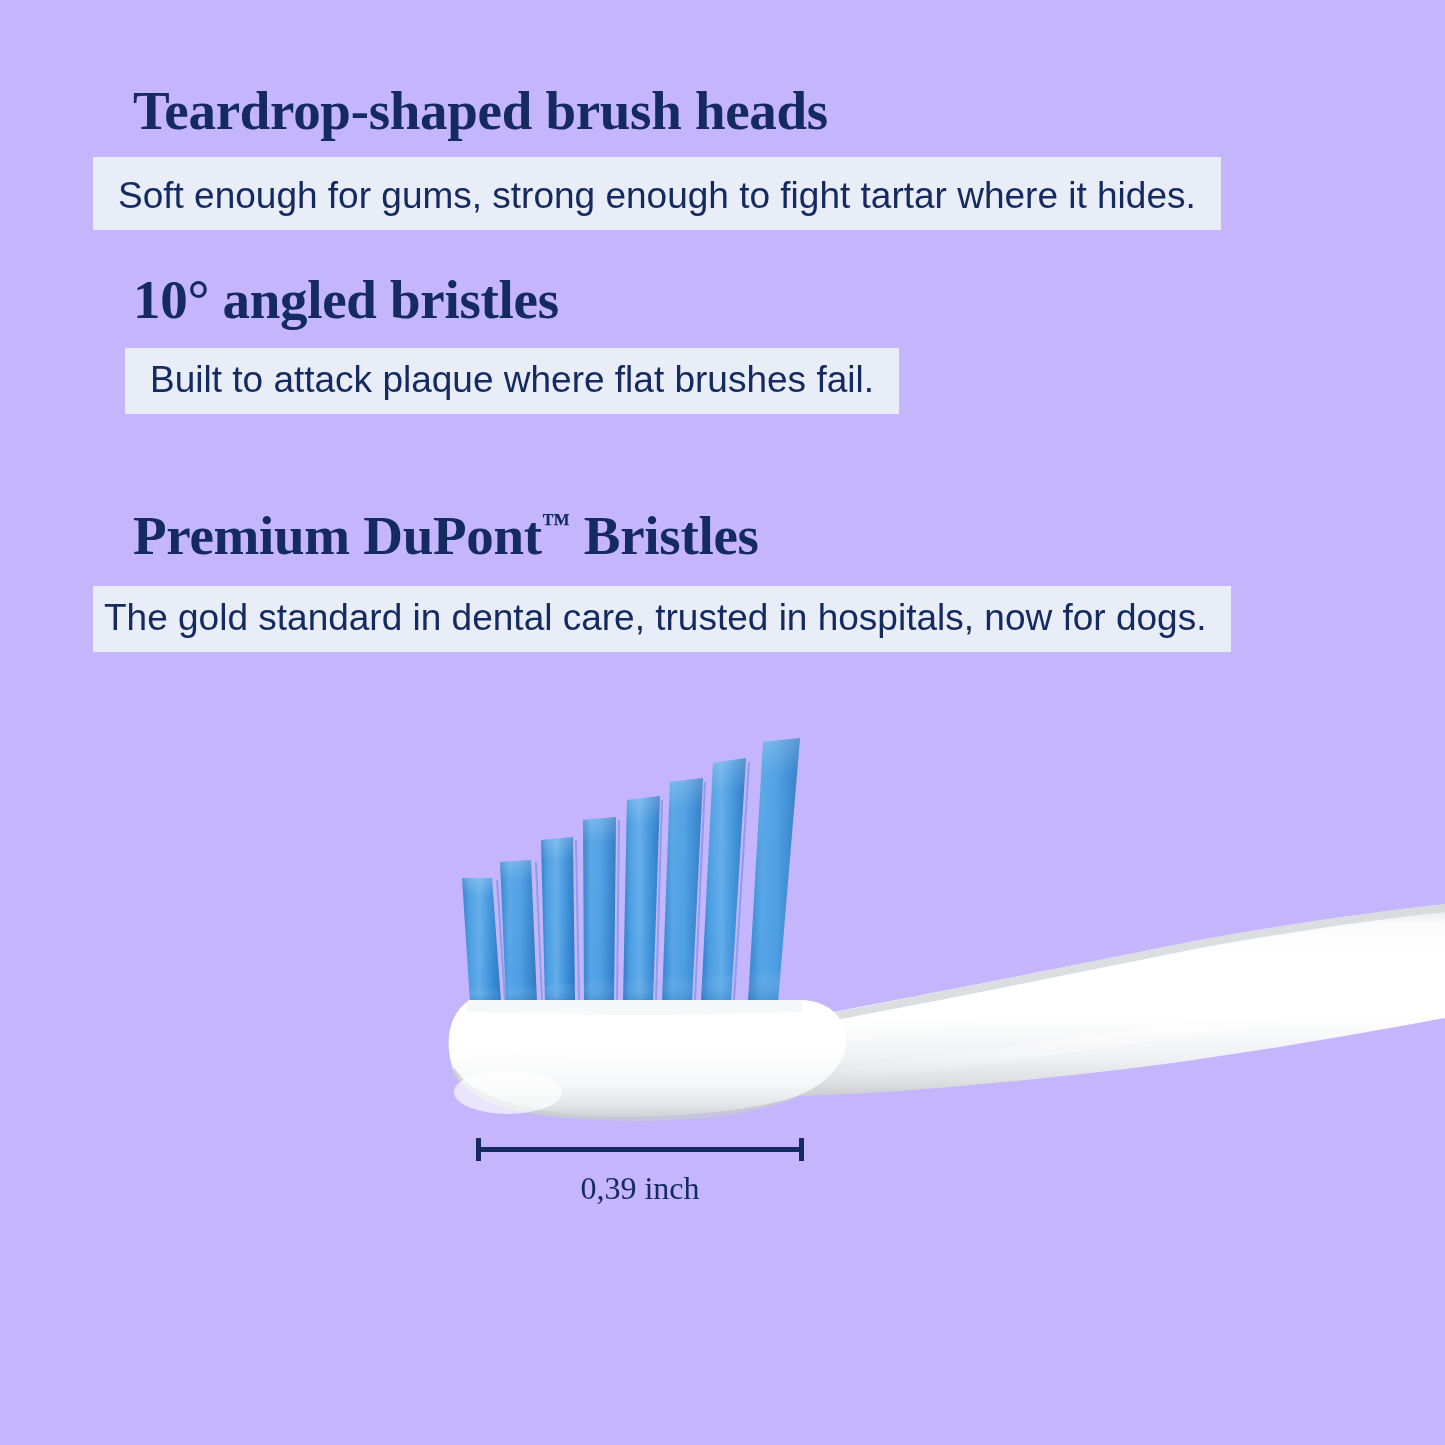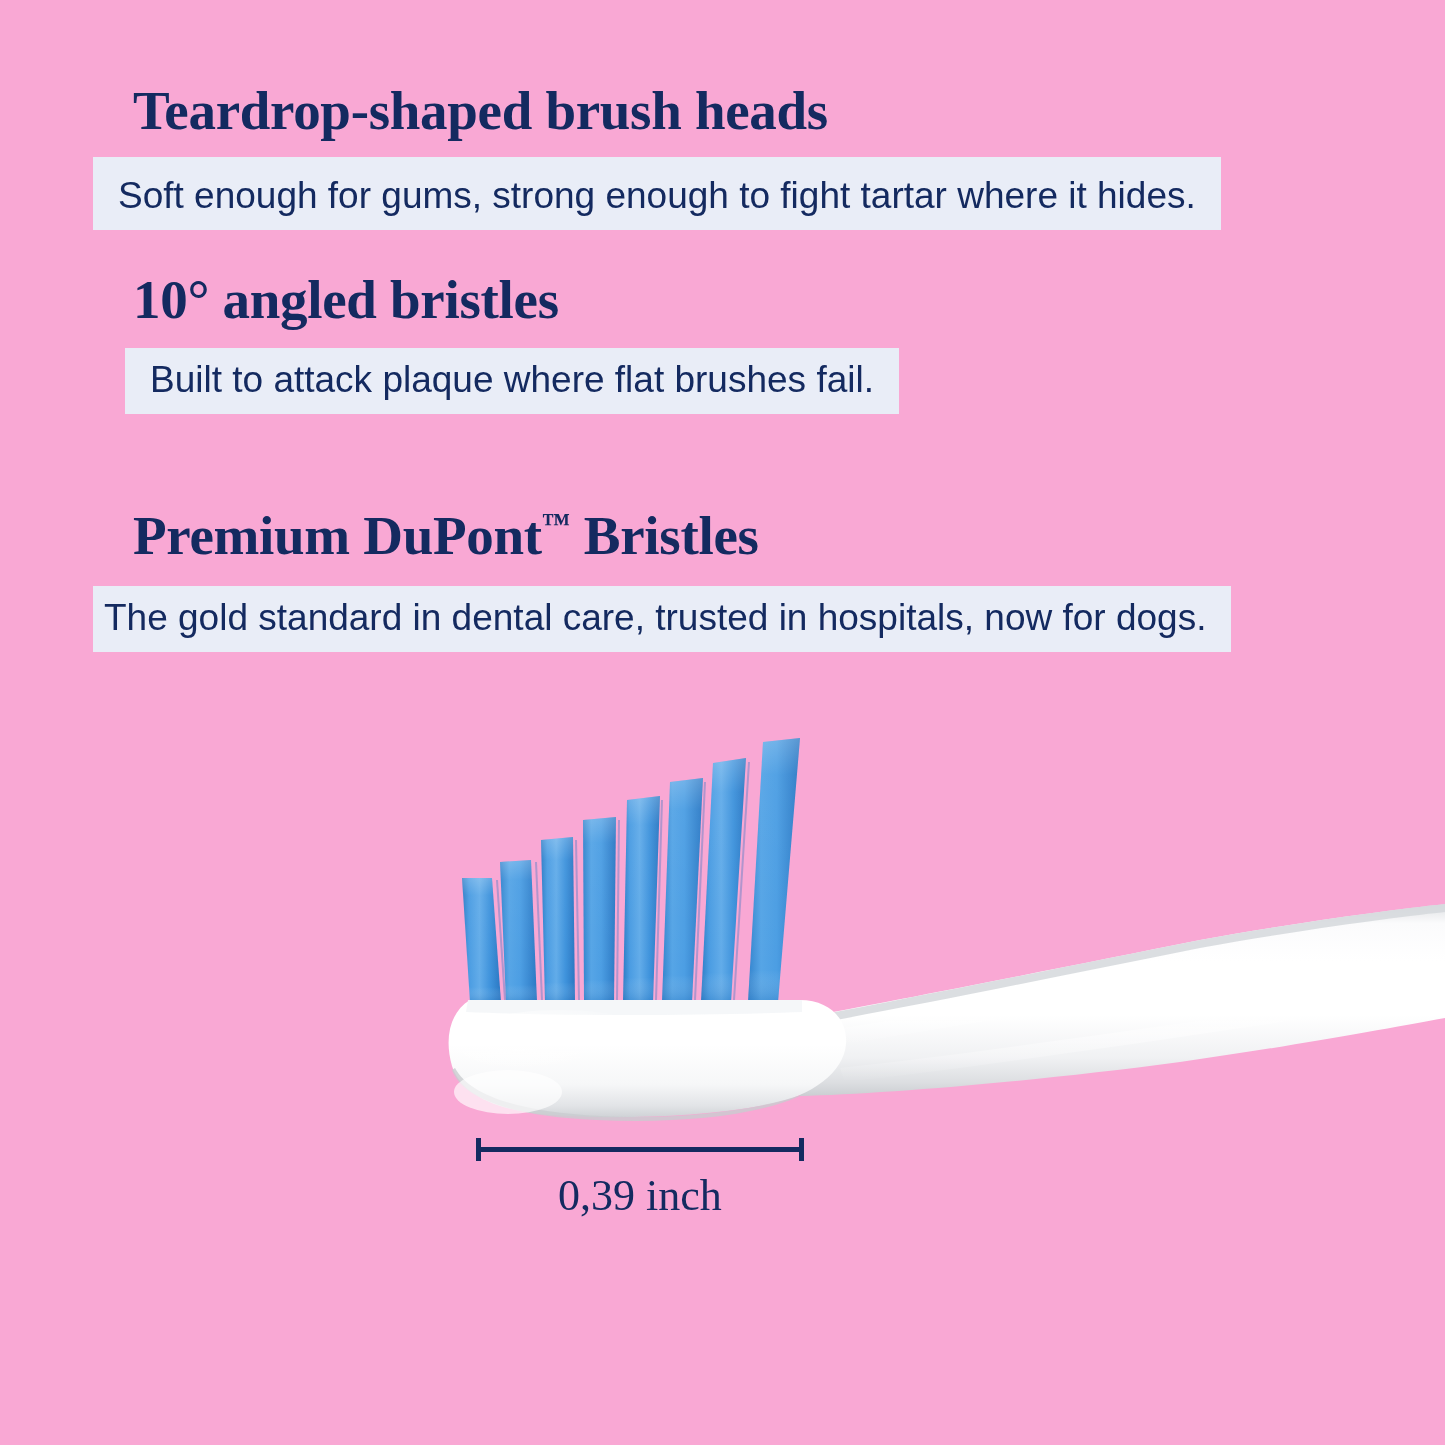--- a/index.html
+++ b/index.html
@@ -10,21 +10,21 @@
     width: 1445px;
     height: 1445px;
     background: #ffffff;
     font-family: "Liberation Sans", sans-serif;
     overflow: hidden;
   }
   .page {
     position: relative;
     width: 1445px;
     height: 1445px;
-    background: #f9a8d4;
+    background: #c4b5fd;
   }
 
   
   .features {
     position: absolute;
     left: 0;
     top: 0;
     width: 1445px;
   }
   .feature {
@@ -129,21 +129,21 @@
   }
   .dim-cap.left  { left: 0; }
   .dim-cap.right { left: 323px; }
   .dim-label {
     position: absolute;
     left: 476px;
     top: 42px;
     width: 328px;
     text-align: center;
     font-family: "Liberation Serif", "DejaVu Serif", serif;
-    font-size: 44px;
+    font-size: 32px;
     color: #142a60;
     white-space: nowrap;
   }
 </style>
 </head>
 <body>
 
 <div class="page">
 
   <div class="features">

